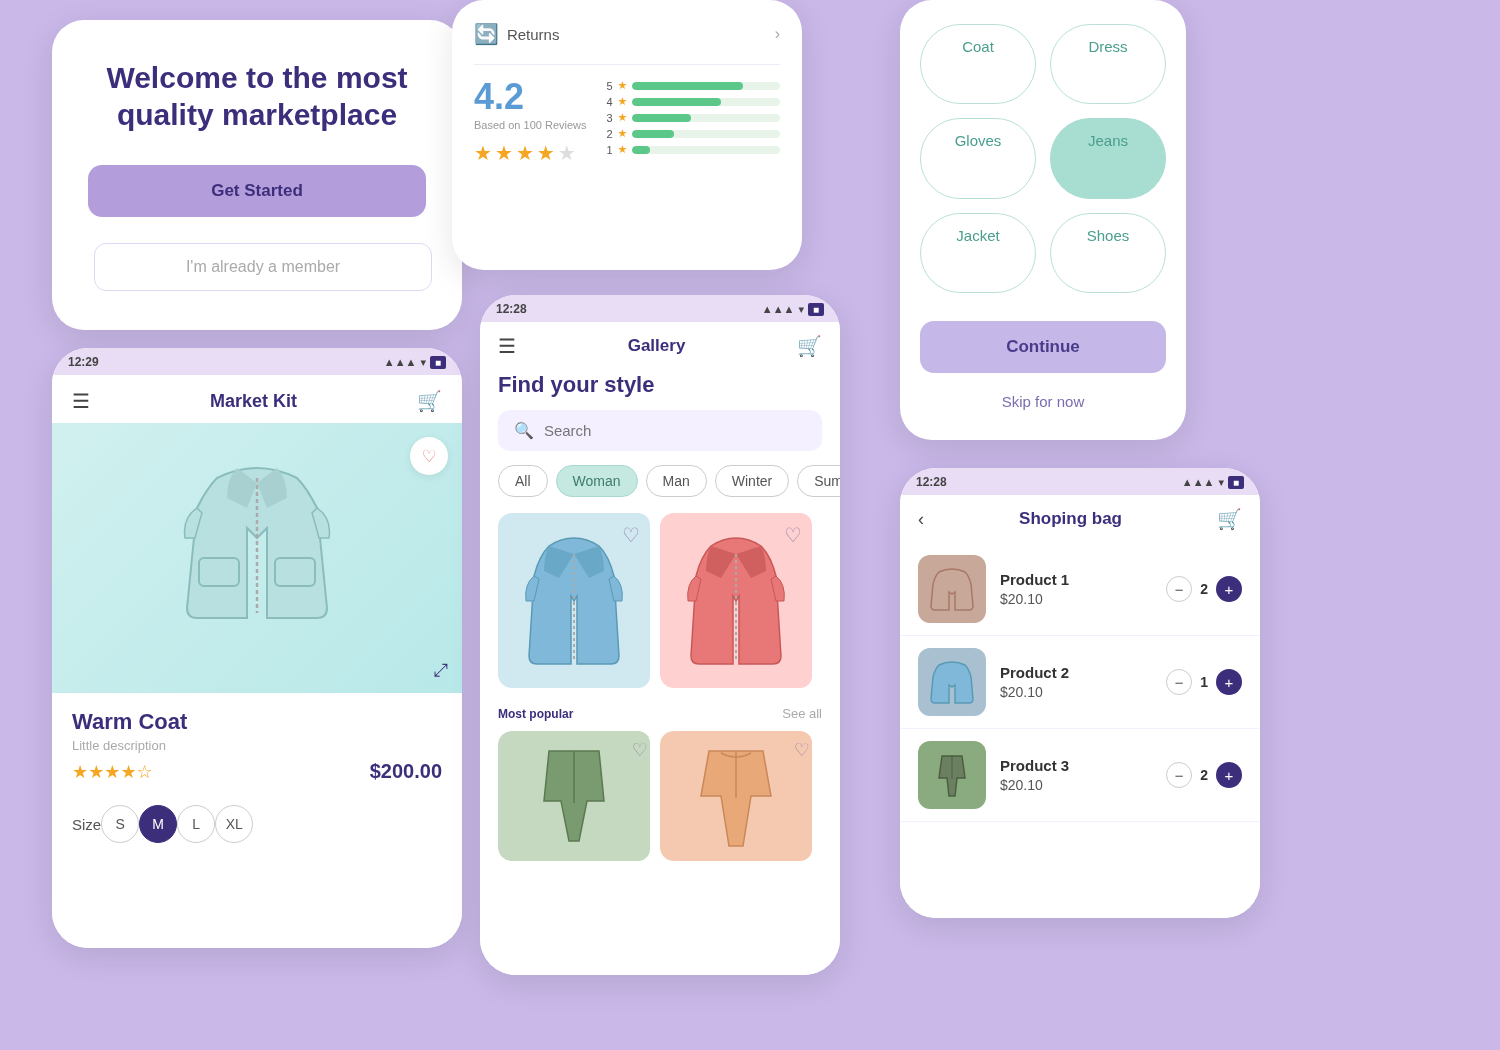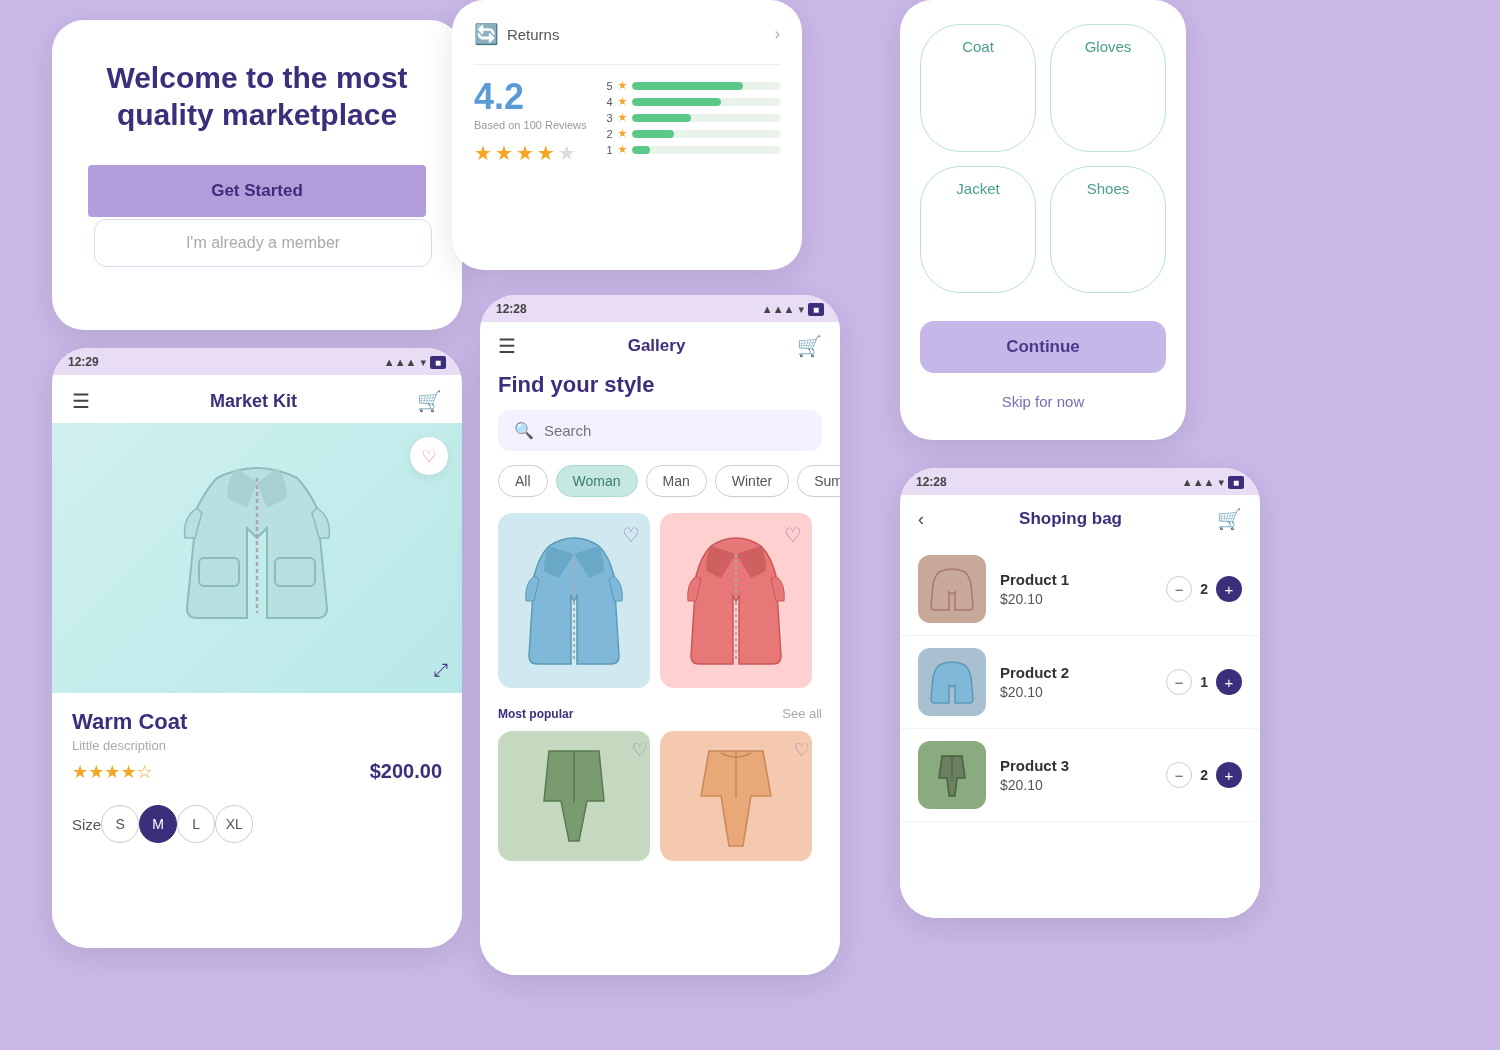--- a/index.html
+++ b/index.html
@@ -47,24 +47,24 @@
       line-height: 1.22;
       margin-bottom: 32px;
     }
     .card-welcome .btn-get-started {
       width: 100%;
       background: #b39ddb;
       color: #3d2e7c;
       font-size: 17px;
       font-weight: 600;
       border: none;
-      border-radius: 4px;
+      border-radius: 14px;
       padding: 16px 0;
       cursor: pointer;
-      margin-bottom: 2px;
+      margin-bottom: 26px;
     }
     .card-welcome .btn-member {
       width: 100%;
       background: white;
       color: #aaa;
       font-size: 16px;
       font-weight: 400;
       border: 1.5px solid #e0d6f5;
       border-radius: 12px;
       padding: 14px 0;
@@ -555,21 +555,23 @@
               <div class="bar-fill" style="width:12%"></div>
             </div>
         </div>
       </div>
     </div>
   </div>
 
   <div class="phone-card card-categories">
     <div class="cat-grid">
       <div class="cat-pill">Coat</div>
+      <div class="cat-pill">Dress</div>
       <div class="cat-pill">Gloves</div>
+      <div class="cat-pill active">Jeans</div>
       <div class="cat-pill">Jacket</div>
       <div class="cat-pill">Shoes</div>
     </div>
     <button class="btn-continue">Continue</button>
     <button class="btn-skip">Skip for now</button>
   </div>
 
   <div class="phone-frame phone-market">
     <div class="phone-notch-bar">
       <span class="time">12:29</span>

